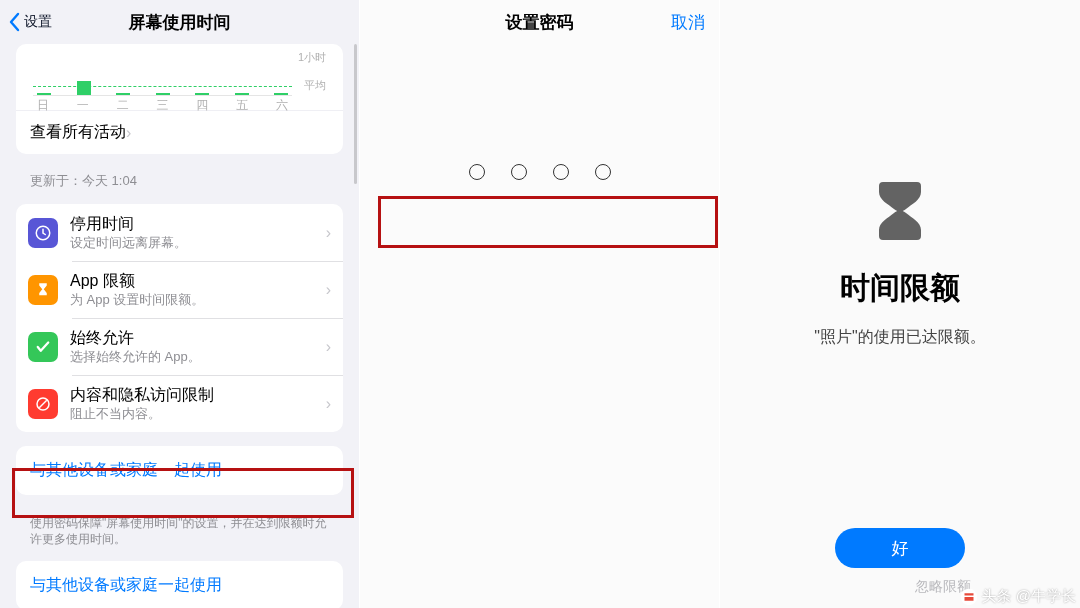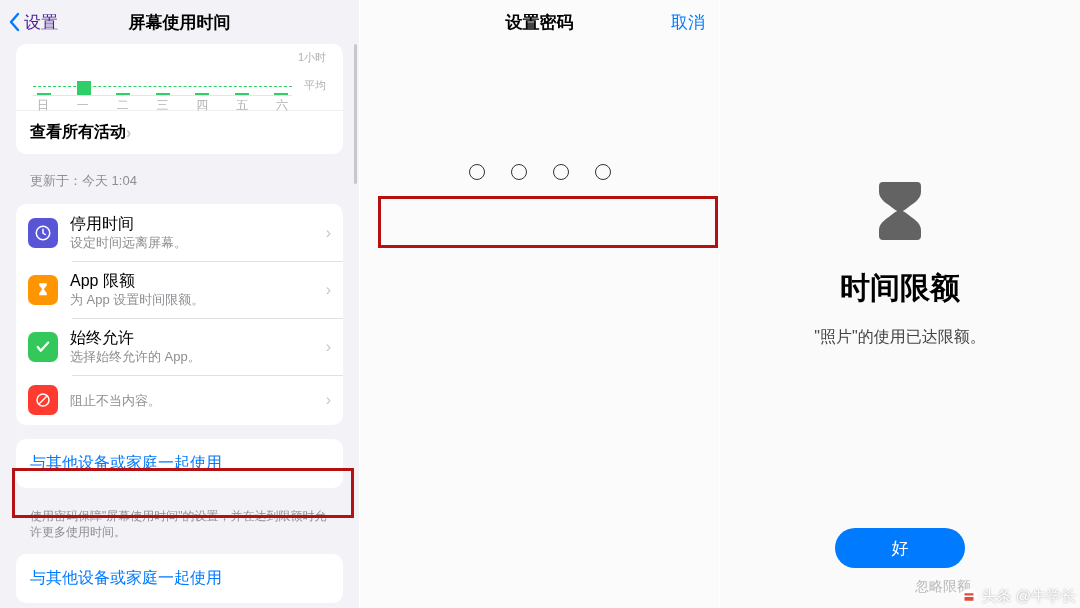--- a/index.html
+++ b/index.html
@@ -5,40 +5,40 @@
   * { margin: 0; padding: 0; box-sizing: border-box; -webkit-font-smoothing: antialiased; }
   body { background: #fff; font-family: -apple-system, "PingFang SC", "Helvetica Neue", Arial, sans-serif; color: #000; }
   .stage { width: 1080px; height: 608px; display: flex; position: relative; background: #fff; }
   .panel { height: 100%; position: relative; overflow: hidden; }
   .panel-1 { width: 360px; background: #f2f2f7; border-right: 1px solid #fff; }
   .panel-2 { width: 360px; background: #fbfbfb; border-right: 1px solid #fff; }
   .panel-3 { width: 360px; background: #fafafa; }
 
   
   .nav1 { height: 44px; display: flex; align-items: center; justify-content: center; position: relative; background: #f2f2f7; }
-  .nav-back { position: absolute; left: 8px; top: 0; height: 44px; display: flex; align-items: center; color: #4c1d95; font-size: 17px; }
+  .nav-back { position: absolute; left: 8px; top: 0; height: 44px; display: flex; align-items: center; color: #0f172a; font-size: 14px; }
   .nav-back svg { width: 12px; height: 20px; margin-right: 4px; }
   .nav-title { font-size: 17px; font-weight: 600; }
 
   .scroll1 { height: calc(100% - 44px); overflow: hidden; position: relative; }
 
   
   .chart-card { background: #fff; border-radius: 10px; margin: 0 16px 10px 16px; padding-top: 4px; }
   .chart-area { height: 62px; position: relative; margin: 0 17px; }
   .dash { position: absolute; left: 0; right: 34px; border-top: 1px dashed #2fcf67; }
   .dash.d1 { top: 38px; }
   .lbl-1h { position: absolute; right: 0; top: 2px; font-size: 11px; color: #b0b0b0; }
   .lbl-avg { position: absolute; right: 0; top: 30px; font-size: 11px; color: #b0b0b0; }
   .axis { position: absolute; left: 0; right: 34px; bottom: 14px; border-top: 1px solid #e5e5e5; }
   .days { position: absolute; left: 4px; right: 38px; bottom: -4px; display: flex; justify-content: space-between; font-size: 12px; color: #b0b0b0; }
   .bars { position: absolute; left: 4px; right: 38px; bottom: 15px; height: 30px; display: flex; justify-content: space-between; align-items: flex-end; }
   .bar { width: 14px; background: #2fcf67; }
   .b1 { height: 2px; } .b2 { height: 14px; } .b3 { height: 2px; } .b4 { height: 2px; } .b5 { height: 2px; } .b6 { height: 2px; } .b7 { height: 2px; }
 
-  .row-see-all { height: 44px; display: flex; align-items: center; padding: 0 14px; border-top: 1px solid #efeff4; font-size: 16px; font-weight: bold; }
+  .row-see-all { height: 44px; display: flex; align-items: center; padding: 0 14px; border-top: 1px solid #efeff4; font-size: 16px; }
   .chev { color: #c7c7cc; font-size: 16px; }
 
   .updated { font-size: 13px; color: #8e8e93; padding: 8px 30px 14px; }
 
   .list-card { background: #fff; border-radius: 10px; margin: 0 16px 14px 16px; }
   .item { display: flex; align-items: center; padding: 10px 12px; position: relative; }
   .item + .item::before { content: ""; position: absolute; left: 56px; right: 0; top: 0; border-top: 0.5px solid #e0e0e3; }
   .ico { width: 30px; height: 30px; border-radius: 7px; margin-right: 12px; display: flex; align-items: center; justify-content: center; flex: none; }
   .ico svg { width: 18px; height: 18px; fill: #fff; }
   .ico-purple { background: #5856d6; }
@@ -175,20 +175,21 @@
         </div>
 
         <div class="item">
           <div class="ico ico-red">
             <svg viewBox="0 0 24 24">
                 <circle cx="12" cy="12" r="8" fill="none" stroke="#fff" stroke-width="2"></circle>
                 <path d="M7 17 L17 7" stroke="#fff" stroke-width="2"></path>
               </svg>
           </div>
           <div class="item-body">
+            <div class="item-title">内容和隐私访问限制</div>
             <div class="item-sub">阻止不当内容。</div>
           </div>
           <span class="chev">›</span>
         </div>
       </div>
 
       <div class="list-card single">
         <span class="link-row">与其他设备或家庭一起使用</span>
       </div>
       <div class="footnote">使用密码保障"屏幕使用时间"的设置，并在达到限额时允许更多使用时间。</div>

